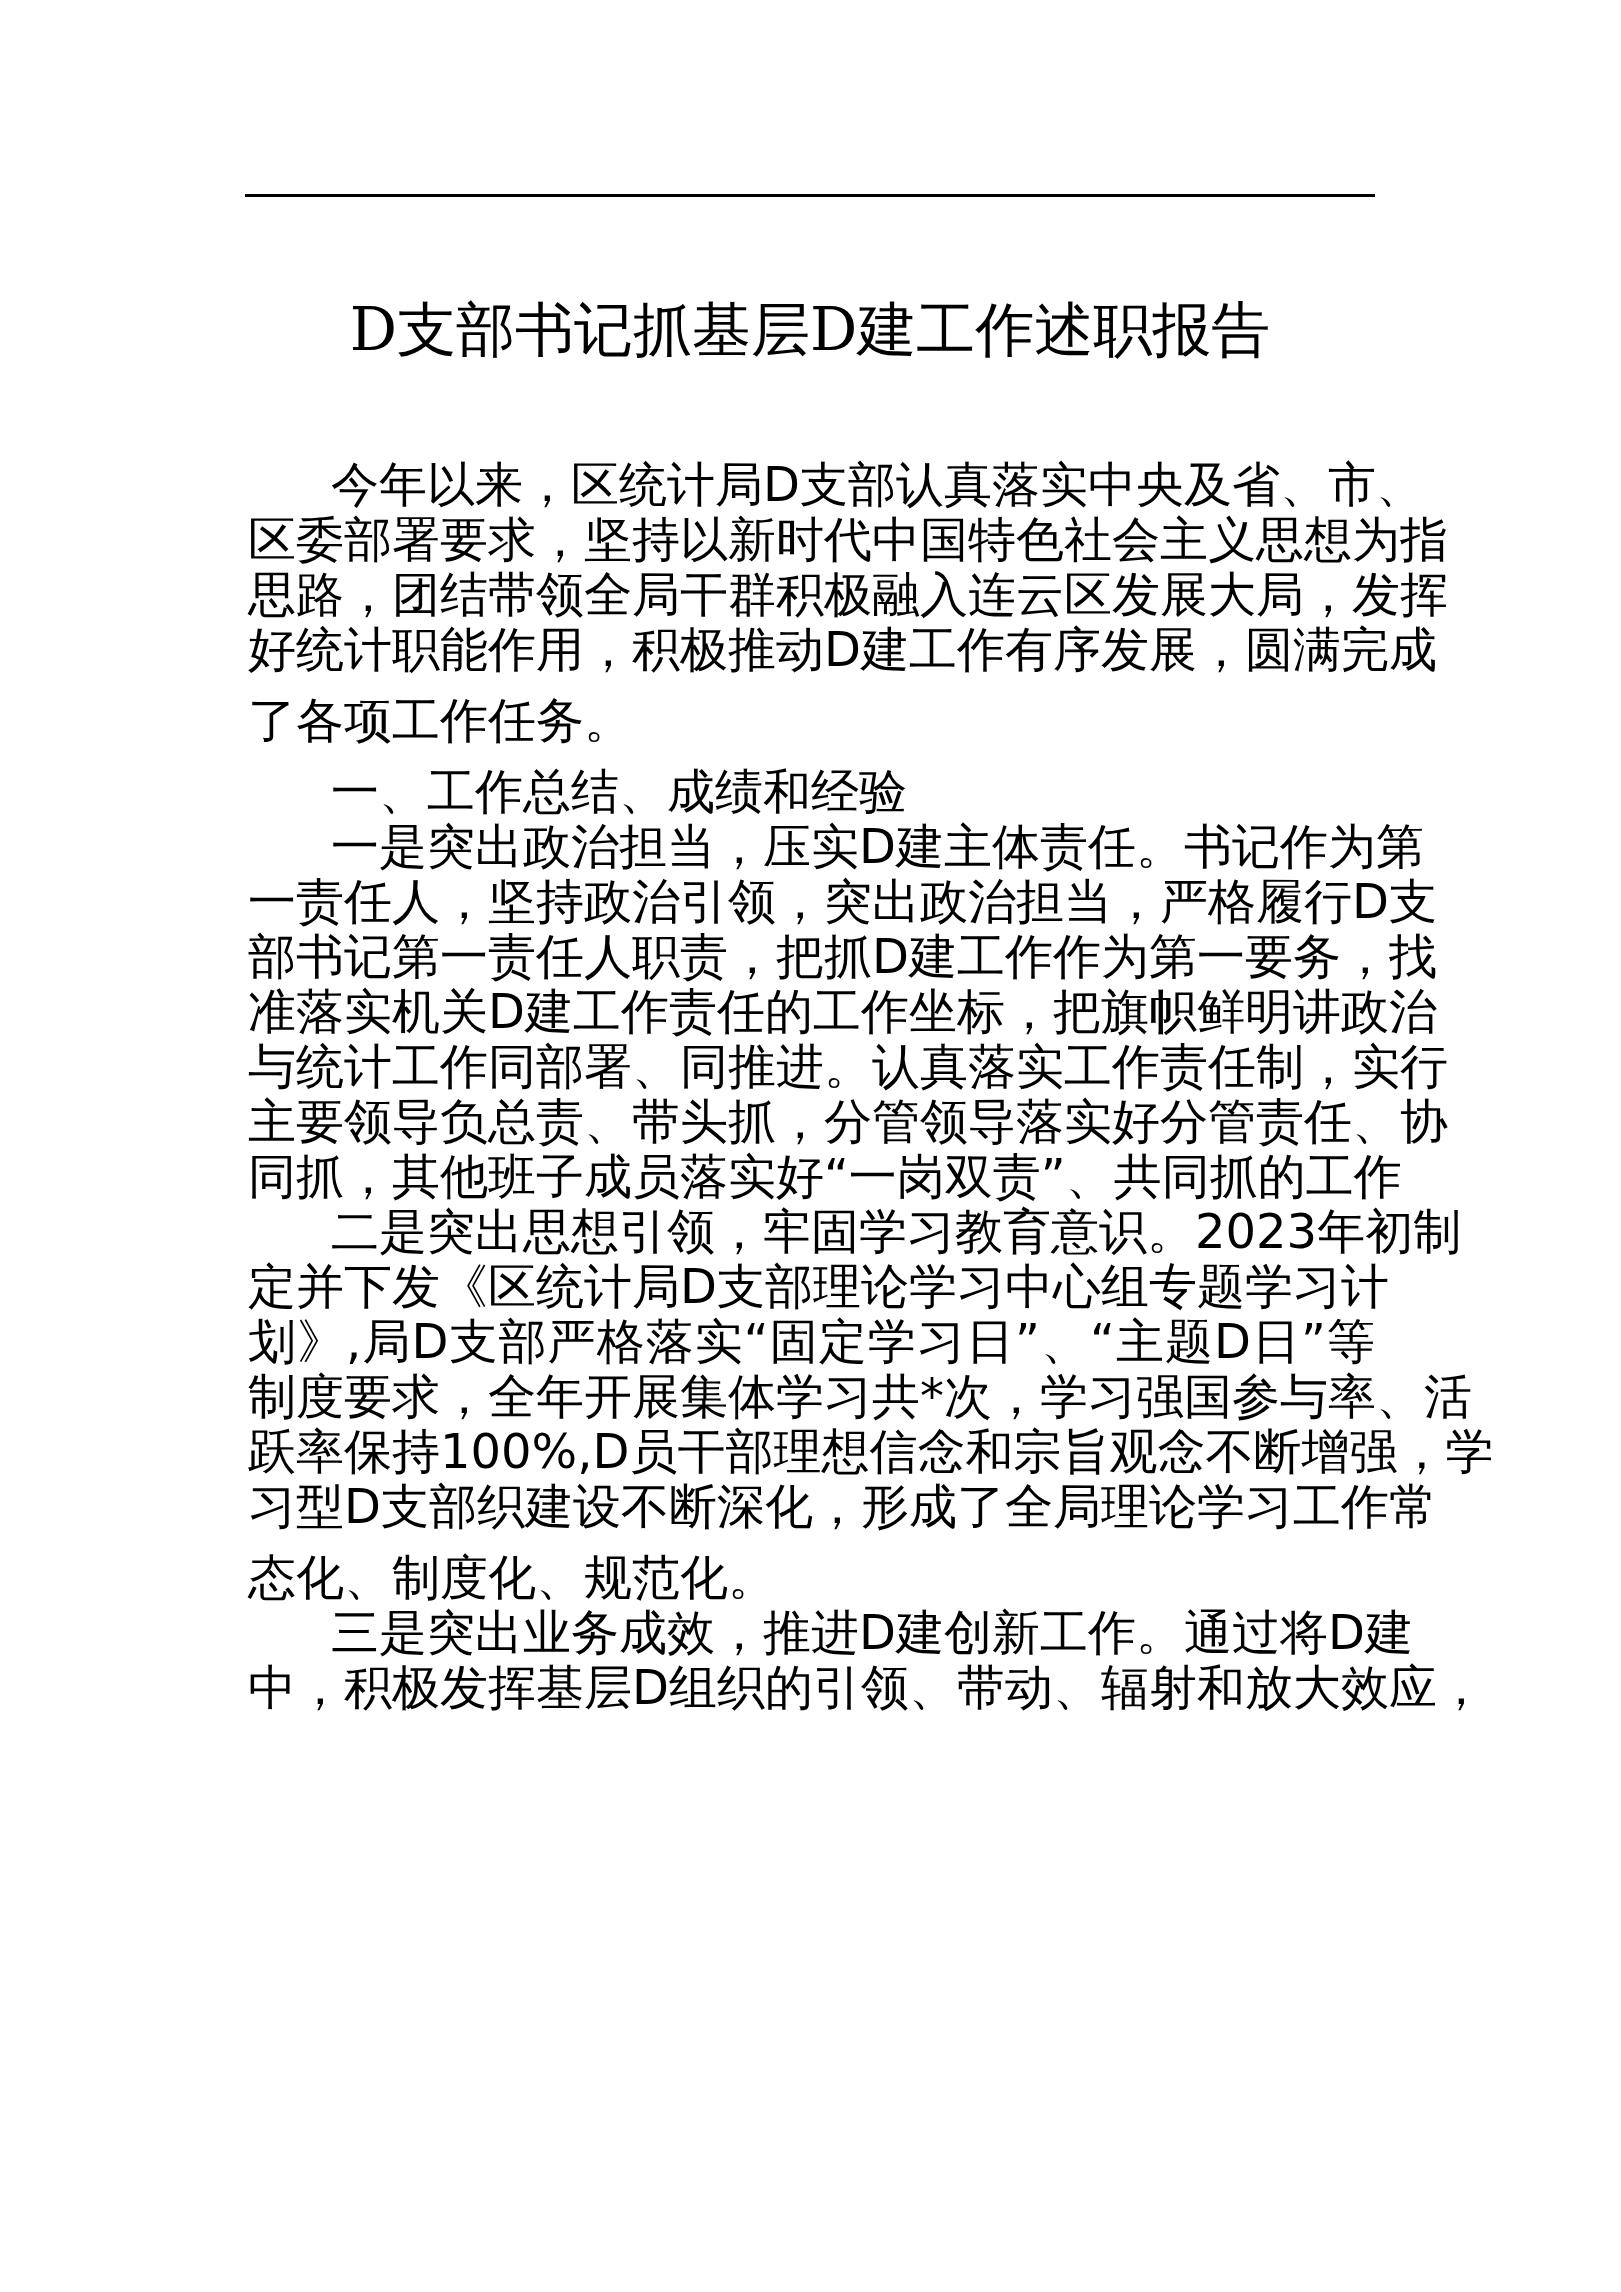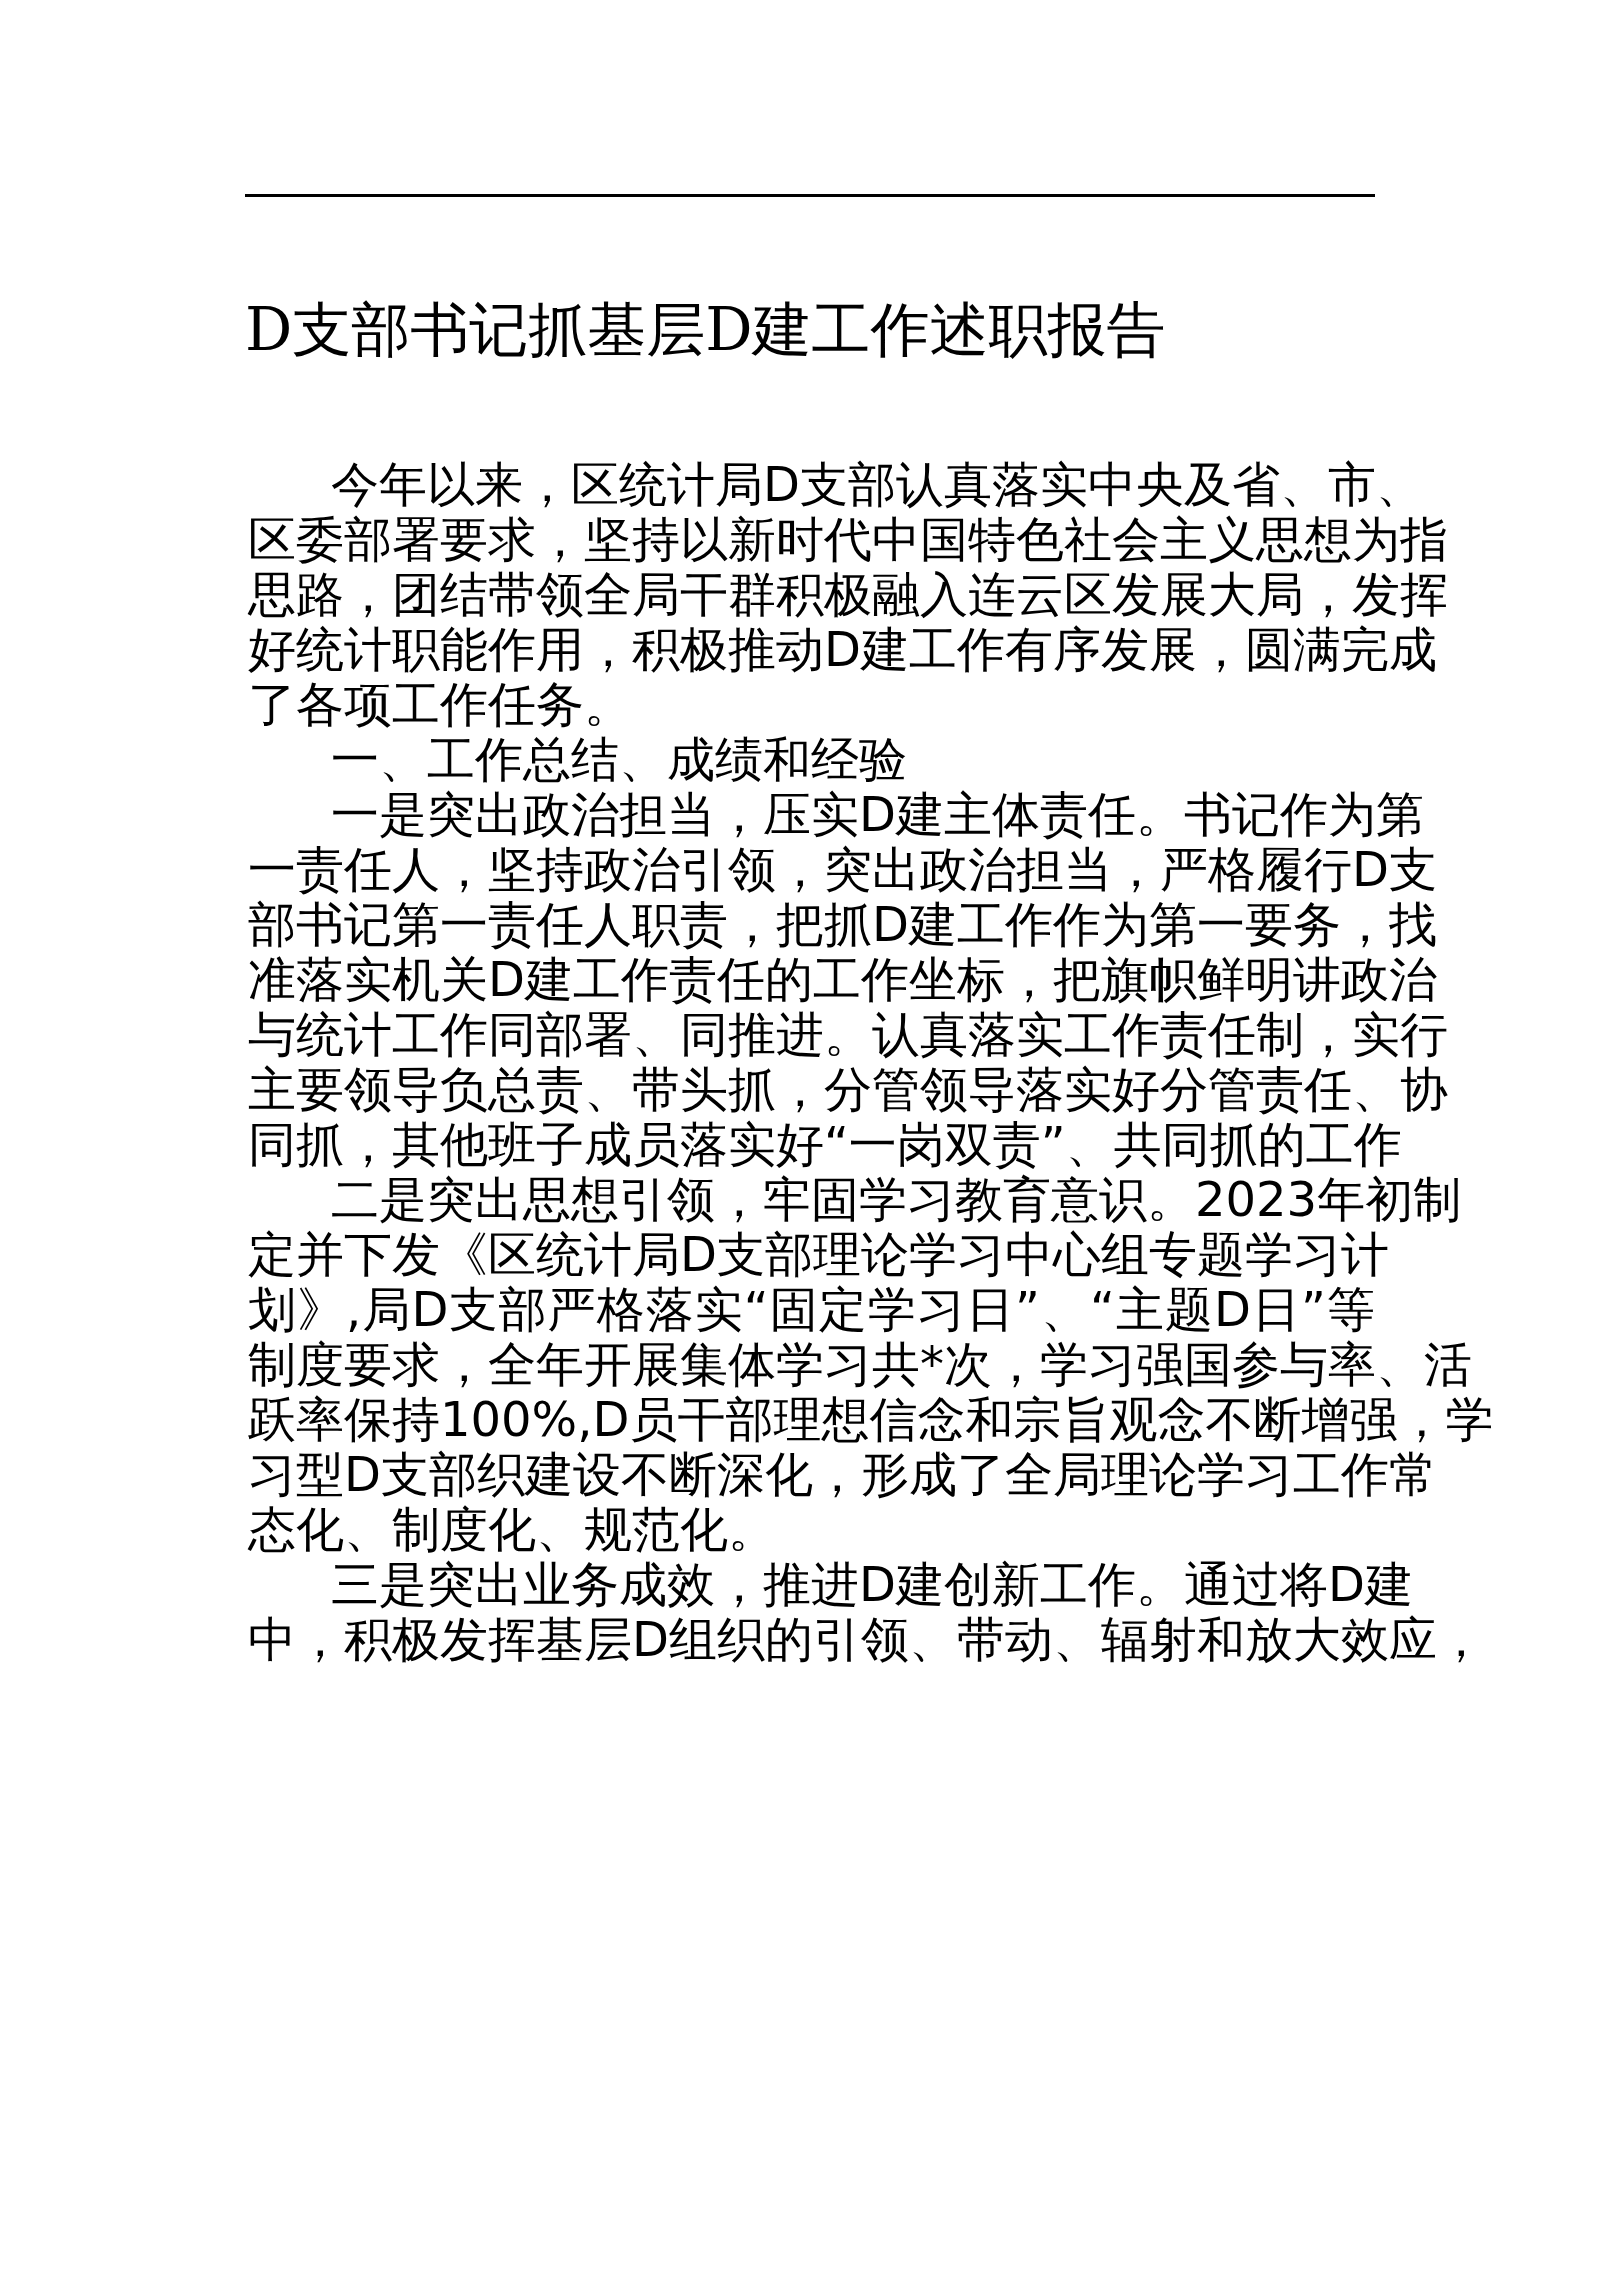--- a/index.html
+++ b/index.html
@@ -21,20 +21,21 @@
       top: 194px;
       width: 1130px;
       height: 2.9px;
       background: #000000;
     }
     .doc-title {
       position: absolute;
       left: 245px;
       width: 1130px;
       top: 294px;
+      text-align: center;
       font-size: 59px;
       line-height: 71px;
       font-family: "DejaVu Serif", "Liberation Serif", serif;
       white-space: nowrap;
       letter-spacing: 0px;
     }
     .body-text {
       position: absolute;
       left: 248px;
       top: 457px;
@@ -45,20 +46,21 @@
       height: 55px;
       line-height: 55px;
       font-size: 48px;
       white-space: nowrap;
       overflow: visible;
       text-align: justify;
       text-align-last: justify;
     }
     .line.last {
       text-align-last: left;
+      margin-top: 16px;
     }
     .line.indent {
       padding-left: 83px;
     }
     .bold {
       font-weight: normal;
     }
   </style>
 </head>
 <body>

